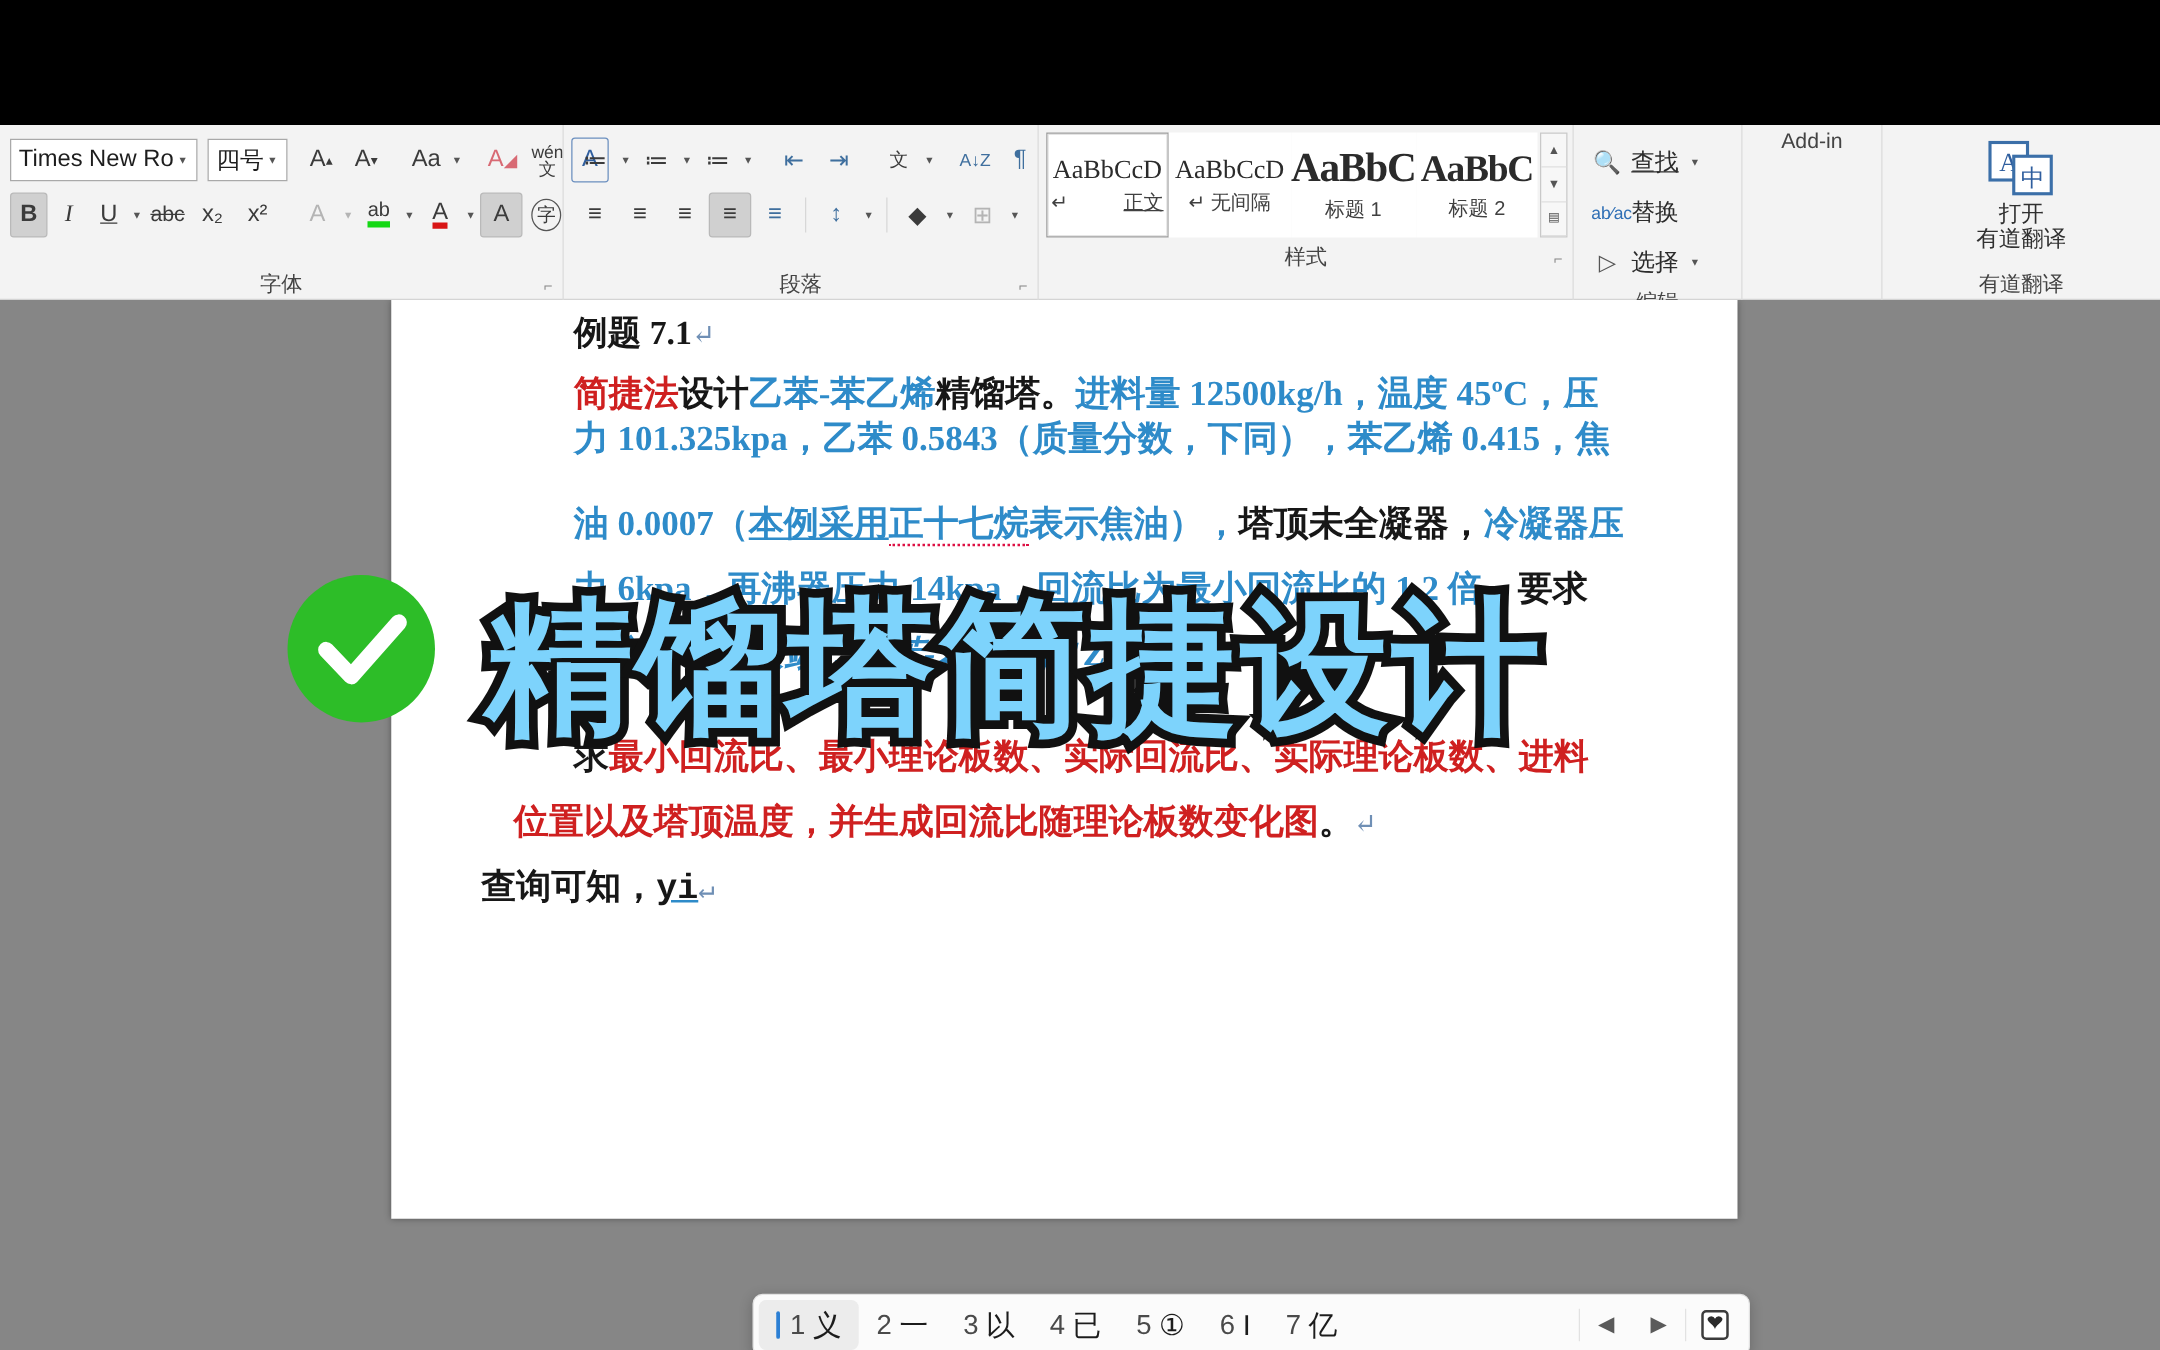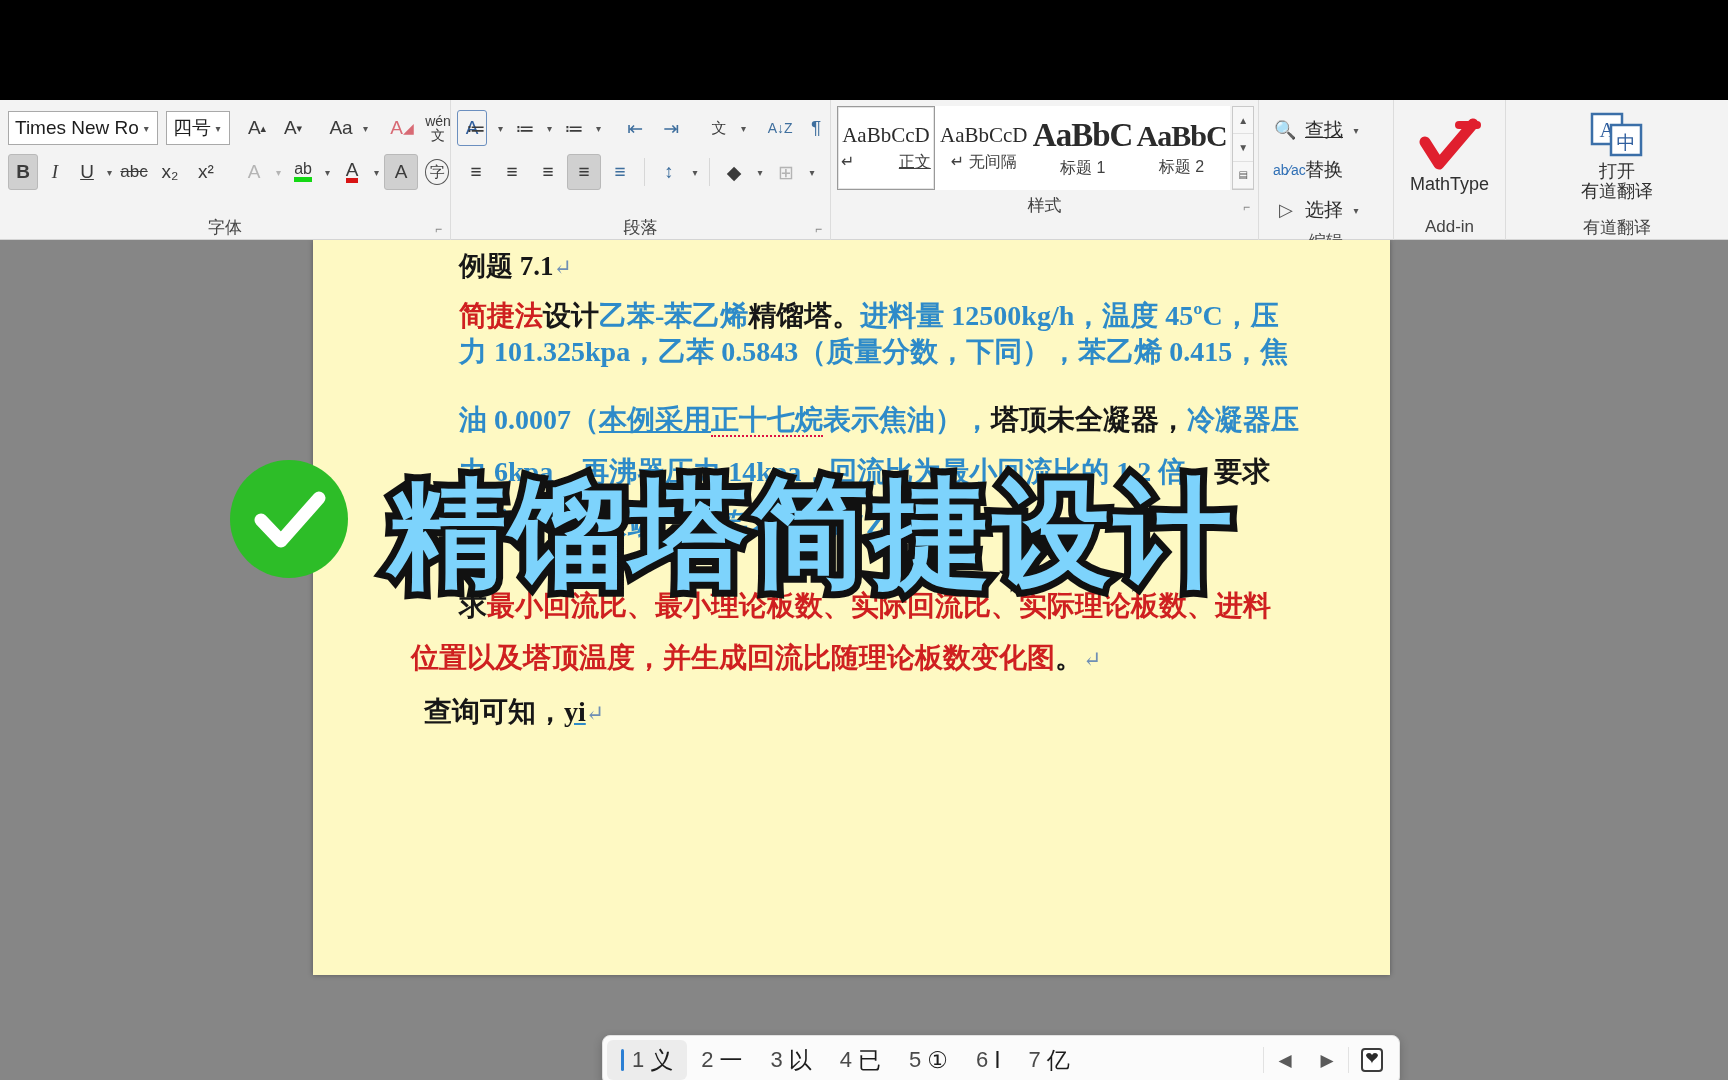--- a/index.html
+++ b/index.html
@@ -77,21 +77,21 @@
   .bigbtn {
     width: 110px; height: 108px; display: flex; flex-direction: column;
     align-items: center; justify-content: center; gap: 2px; padding-top: 4px;
   }
   .bigbtn .lbl { font-size: 18px; color: #303030; text-align: center; line-height: 1.12; }
 
   
   #docarea { position: absolute; left: 0; top: 240px; width: 1728px; height: 840px; background: #868686; overflow: hidden; }
   #page {
     position: absolute; left: 313px; top: 0; width: 1077px; height: 735px;
-    background: #fef9c3; box-shadow: 0 0 5px rgba(0,0,0,.35);
+    background: #ffffff; box-shadow: 0 0 5px rgba(0,0,0,.35);
   }
   .ln { position: absolute; left: 0; width: 100%; white-space: nowrap;
         font-family: "Liberation Serif", "DejaVu Serif", serif; }
   .hd { font-size: 27px; font-weight: bold; color: #1a1a1a; }
   .body { font-size: 28px; font-weight: bold; line-height: 1; }
   .blue { color: #2e8bc9; }
   .black { color: #171717; }
   .red { color: #cf2020; }
   .pmark { color: #6f8fb5; font-weight: normal; font-size: 22px; }
   .ulink { text-decoration: underline; text-decoration-color: #2e8bc9; }
@@ -347,29 +347,20 @@
           <span>选择</span>
           <span class="caret">▾</span>
         </div>
       </div>
       <div class="glabel">
         <span>编辑</span>
       </div>
     </div>
 
     <div class="rgroup" style="width:112px">
-      <div class="rbody" style="align-items:center;padding:0">
-        <div class="bigbtn">
-          <svg width="62" height="54" viewBox="0 0 62 54">
-            <path d="M6 24 L20 46 L54 6" stroke="#e01f2e" stroke-width="11" fill="none" stroke-linecap="round" stroke-linejoin="round"></path>
-            <path d="M40 7 L58 7" stroke="#e01f2e" stroke-width="8" stroke-linecap="round"></path>
-          </svg>
-          <span class="lbl">MathType</span>
-        </div>
-      </div>
       <div class="glabel">
         <span>Add-in</span>
       </div>
     </div>
 
     <div class="rgroup" style="flex:1">
       <div class="rbody" style="align-items:center;padding:0">
         <div class="bigbtn">
           <svg width="56" height="48" viewBox="0 0 56 48">
             <rect x="3" y="3" width="30" height="30" fill="#fff" stroke="#3b6fa8" stroke-width="2.5"></rect>
@@ -393,21 +384,21 @@
     <div id="page">
       <div id="doc-lines">
           <div class="ln hd" style="top: 8px; padding-left: 146px;"><span class="black">例题 7.1</span><span class="pmark">↵</span></div>
           <div class="ln body" style="top: 62px; padding-left: 146px;"><span class="red">简捷法</span><span class="black">设计</span><span class="blue">乙苯-苯乙烯</span><span class="black">精馏塔。</span><span class="blue">进料量 12500kg/h，温度 45ºC，压</span></div>
           <div class="ln body" style="top: 98px; padding-left: 146px;"><span class="blue">力 101.325kpa，乙苯 0.5843（质量分数，下同），苯乙烯 0.415，焦</span></div>
           <div class="ln body" style="top: 166px; padding-left: 146px;"><span class="blue">油 0.0007（</span><span class="blue ulink">本例采用</span><span class="blue sq">正十七烷</span><span class="blue">表示焦油），</span><span class="black">塔顶未全凝器，</span><span class="blue">冷凝器压</span></div>
           <div class="ln body" style="top: 218px; padding-left: 146px;"><span class="blue">力 6kpa，再沸器压力 14kpa，回流比为最小回流比的 1.2 倍</span><span class="black">。要求</span></div>
           <div class="ln body" style="top: 270px; padding-left: 146px; font-style: italic;"><span class="blue">建立流程并收敛，乙苯-苯乙烯的 Z</span></div>
           <div class="ln body" style="top: 352px; padding-left: 146px;"><span class="black">求</span><span class="red">最小回流比、最小理论板数、实际回流比、实际理论板数、进料</span></div>
           <div class="ln body" style="top: 404px; padding-left: 98px;"><span class="red">位置以及塔顶温度，并生成回流比随理论板数变化图</span><span class="black">。</span><span class="pmark">↵</span></div>
-          <div class="ln body" style="top: 458px; padding-left: 111px;"><span class="black">查询可知，</span><span class="black ulink">yi</span><span class="pmark">↵</span></div>
+          <div class="ln body" style="top: 458px; padding-left: 72px; font-family: Liberation Mono, monospace;"><span class="black">查询可知，</span><span class="black ulink">yi</span><span class="pmark">↵</span></div>
         </div>
     </div>
 
     <div id="ime">
       <div id="ime-cands" style="display:flex;align-items:center">
           <div class="cand act">
             <span class="bar"></span>
             <span class="num">1</span>
             <span>义</span>
           </div>

